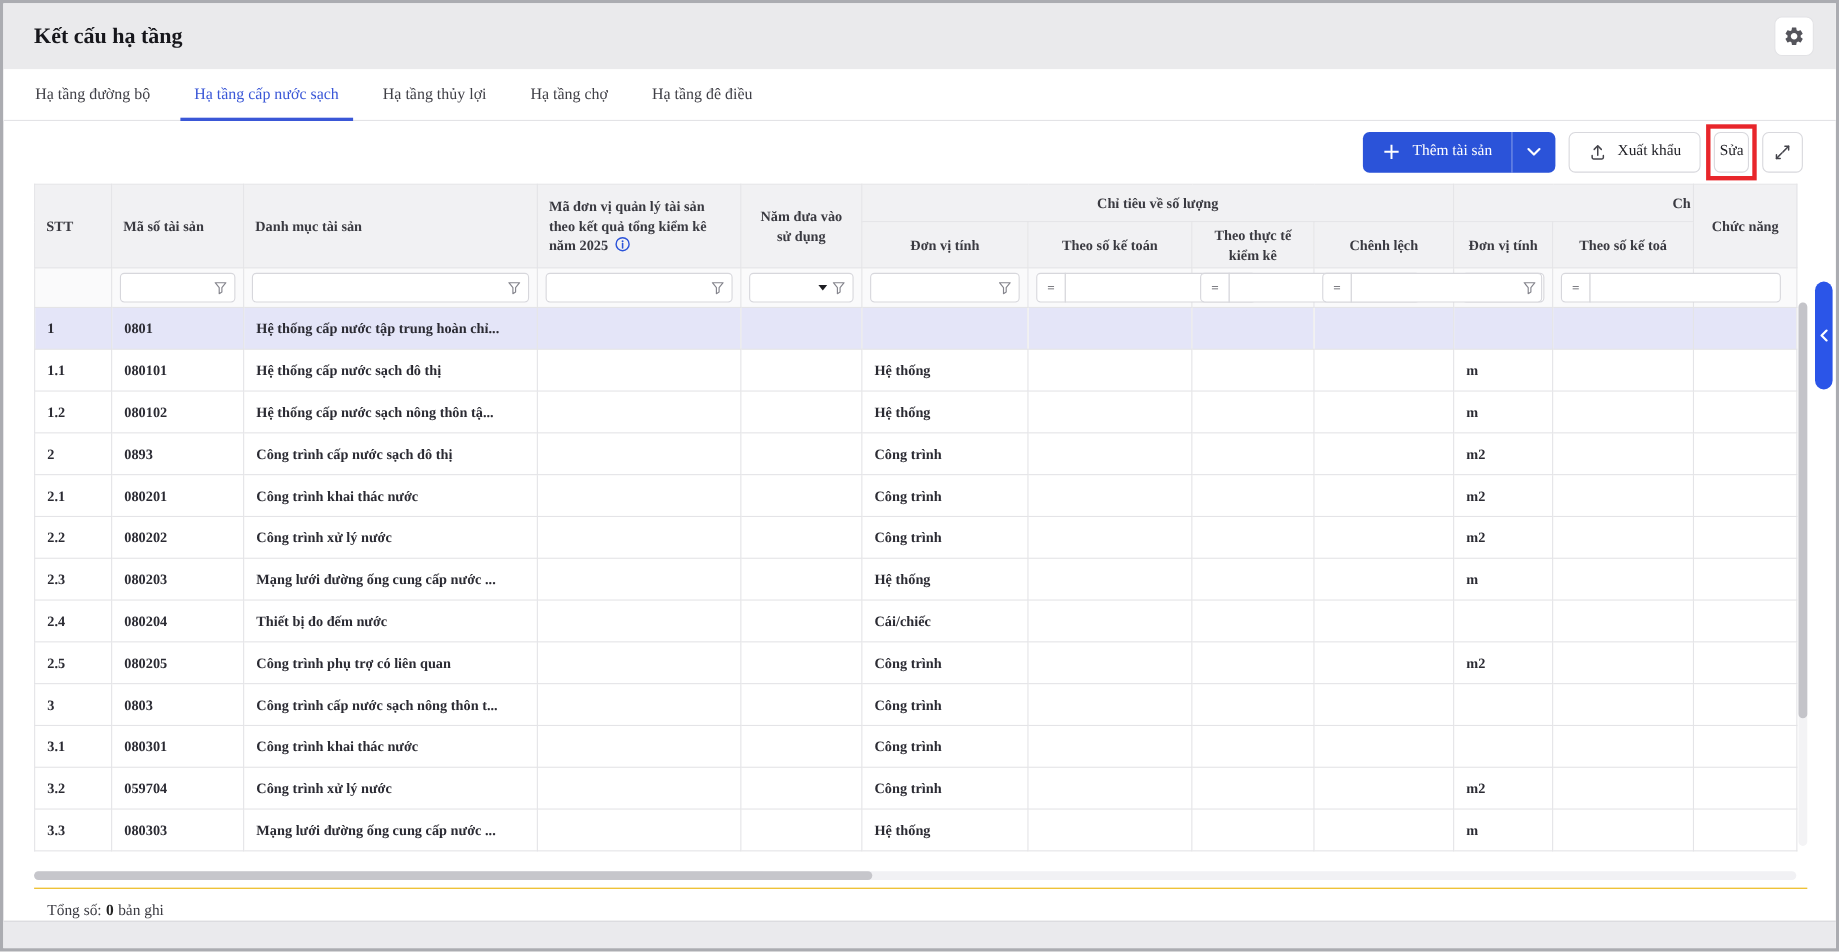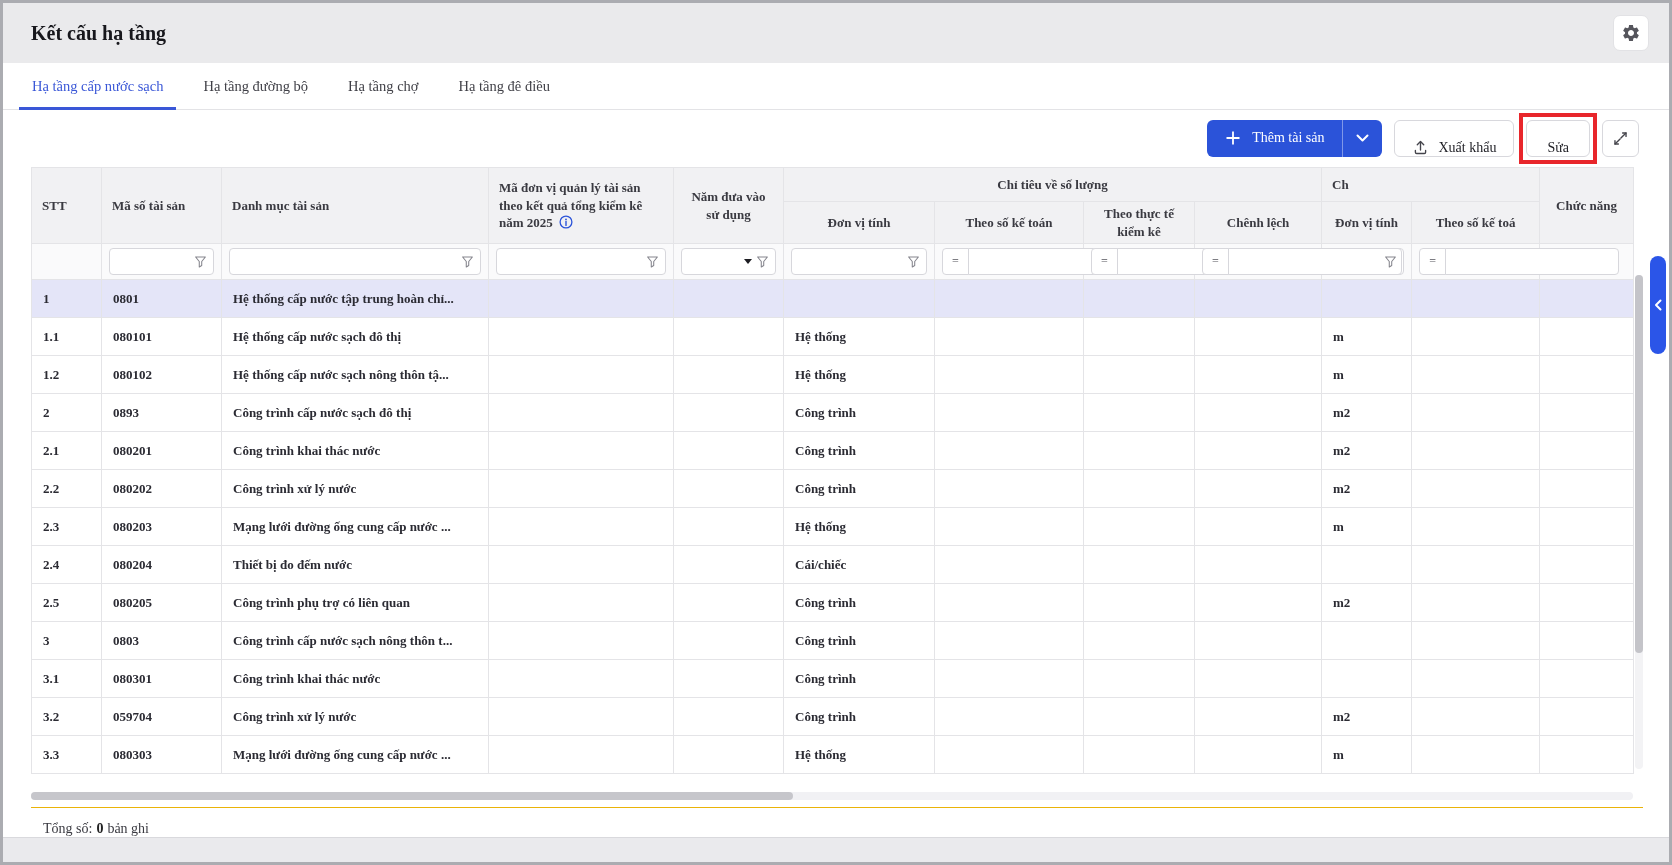--- a/index.html
+++ b/index.html
@@ -41,21 +41,21 @@
   .btn-split { display:flex; height:37px; border-radius:6px; overflow:hidden; background:#2b53d9; }
   .btn-split-main {
     display:flex; align-items:center; gap:11px; color:#fff; padding:0 18px;
     font-family:inherit; font-size:14px; font-weight:500; border:none; background:transparent; cursor:pointer;
   }
   .btn-split-caret {
     width:40px; border:none; border-left:1px solid rgba(255,255,255,.4);
     display:flex; align-items:center; justify-content:center; background:transparent; cursor:pointer;
   }
   .btn-outline {
-    height:37px; display:flex; align-items:flex-end; gap:9px; padding:0 17px;
+    height:37px; display:flex; align-items:center; gap:9px; padding:0 17px;
     background:#fff; border:1px solid #d8d8dd; border-radius:6px; cursor:pointer;
     font-family:inherit; font-size:14px; font-weight:500; color:#222228;
   }
   .edit-wrap { position:relative; }
   .red-annotation {
     position:absolute; left:-7px; top:-7px; right:-7px; bottom:-7px;
     border:4px solid #e8262b; pointer-events:none; z-index:4;
   }
   .icon-btn {
     width:37px; height:37px; background:#fff; border:1px solid #d8d8dd; border-radius:6px;
@@ -65,21 +65,21 @@
   .table-wrap { margin:1px 0 0 28px; width:1602px; position:relative; }
   table { border-collapse:collapse; table-layout:fixed; width:1602px; }
   th, td { border:1px solid #e4e4e7; }
   thead th {
     background:#f1f1f3; font-size:13px; font-weight:700; color:#3a3a41;
     padding:3px 10px; text-align:center; line-height:1.35;
   }
   thead th.al { text-align:left; }
   .group-row th { height:34px; }
   .sub-row th { height:38px; }
-  th.clip-right { text-align:left; padding-right:2px; overflow:hidden; white-space:nowrap; }
+  th.clip-right { text-align:right; padding-right:2px; overflow:hidden; white-space:nowrap; }
   tr.filter-row td { background:#fafafb; height:36px; padding:4px 7px; }
   .fbox {
     height:27px; background:#fff; border:1px solid #d7d7dc; border-radius:4px;
     display:flex; align-items:center; padding:0 6px; gap:4px;
   }
   .fbox input {
     flex:1; min-width:0; border:none; outline:none; background:transparent;
     font-family:inherit; font-size:13px; color:#333;
   }
   .num-filter { display:flex; }
@@ -133,22 +133,23 @@
     <button class="gear-btn">
       <span>
         <svg width="20" height="20" viewBox="0 0 24 24" fill="#55555c">
             <path d="M19.14,12.94c0.04-0.3,0.06-0.61,0.06-0.94c0-0.32-0.02-0.64-0.07-0.94l2.03-1.58c0.18-0.14,0.23-0.41,0.12-0.61l-1.92-3.32c-0.12-0.22-0.37-0.29-0.59-0.22l-2.39,0.96c-0.5-0.38-1.03-0.7-1.62-0.94L14.4,2.81c-0.04-0.24-0.24-0.41-0.48-0.41h-3.84c-0.24,0-0.43,0.17-0.47,0.41L9.25,5.35C8.66,5.59,8.12,5.92,7.63,6.29L5.24,5.33c-0.22-0.08-0.47,0-0.59,0.22L2.74,8.87C2.62,9.08,2.66,9.34,2.86,9.48l2.03,1.58C4.84,11.36,4.8,11.69,4.8,12s0.02,0.64,0.07,0.94l-2.03,1.58c-0.18,0.14-0.23,0.41-0.12,0.61l1.92,3.32c0.12,0.22,0.37,0.29,0.59,0.22l2.39-0.96c0.5,0.38,1.03,0.7,1.62,0.94l0.36,2.54c0.05,0.24,0.24,0.41,0.48,0.41h3.84c0.24,0,0.44-0.17,0.47-0.41l0.36-2.54c0.59-0.24,1.13-0.56,1.62-0.94l2.39,0.96c0.22,0.08,0.47,0,0.59-0.22l1.92-3.32c0.12-0.22,0.07-0.47-0.12-0.61L19.14,12.94z M12,15.6c-1.98,0-3.6-1.62-3.6-3.6s1.62-3.6,3.6-3.6s3.6,1.62,3.6,3.6S13.98,15.6,12,15.6z"></path>
           </svg>
       </span>
     </button>
   </div>
 
   <div class="tab-bar">
+    <button class="tab">Hạ tầng đường bộ</button>
     <button class="tab active">Hạ tầng cấp nước sạch</button>
-    <button class="tab">Hạ tầng đường bộ</button>
+    <button class="tab">Hạ tầng thủy lợi</button>
     <button class="tab">Hạ tầng chợ</button>
     <button class="tab">Hạ tầng đê điều</button>
   </div>
 
   <div class="toolbar">
     <div class="btn-split">
       <button class="btn-split-main">
         <span>
           <svg width="16" height="16" viewBox="0 0 16 16">
               <path d="M8 1.5v13M1.5 8h13" stroke="#fff" stroke-width="1.8" fill="none"></path>
@@ -168,21 +169,21 @@
       <span>
         <svg width="17" height="17" viewBox="0 0 20 20" fill="none" stroke="#44444b" stroke-width="1.6" stroke-linecap="round" stroke-linejoin="round">
             <path d="M10 13V3.5"></path>
             <path d="M6.2 6.8L10 3l3.8 3.8"></path>
             <path d="M4 13.5v2A1.5 1.5 0 0 0 5.5 17h9a1.5 1.5 0 0 0 1.5-1.5v-2"></path>
           </svg>
       </span>
       <span>Xuất khẩu</span>
     </button>
     <span class="edit-wrap">
-      <button class="btn-outline" style="padding:0 20px;">
+      <button class="btn-outline" style="padding:0 4px;">
         <span>Sửa</span>
       </button>
       <span class="red-annotation"></span>
     </span>
     <button class="icon-btn">
       <span>
         <svg width="17" height="17" viewBox="0 0 20 20" fill="none" stroke="#44444b" stroke-width="1.6" stroke-linecap="round" stroke-linejoin="round">
             <path d="M12.5 3.5h4v4"></path>
             <path d="M16.5 3.5l-6 6"></path>
             <path d="M7.5 16.5h-4v-4"></path>

